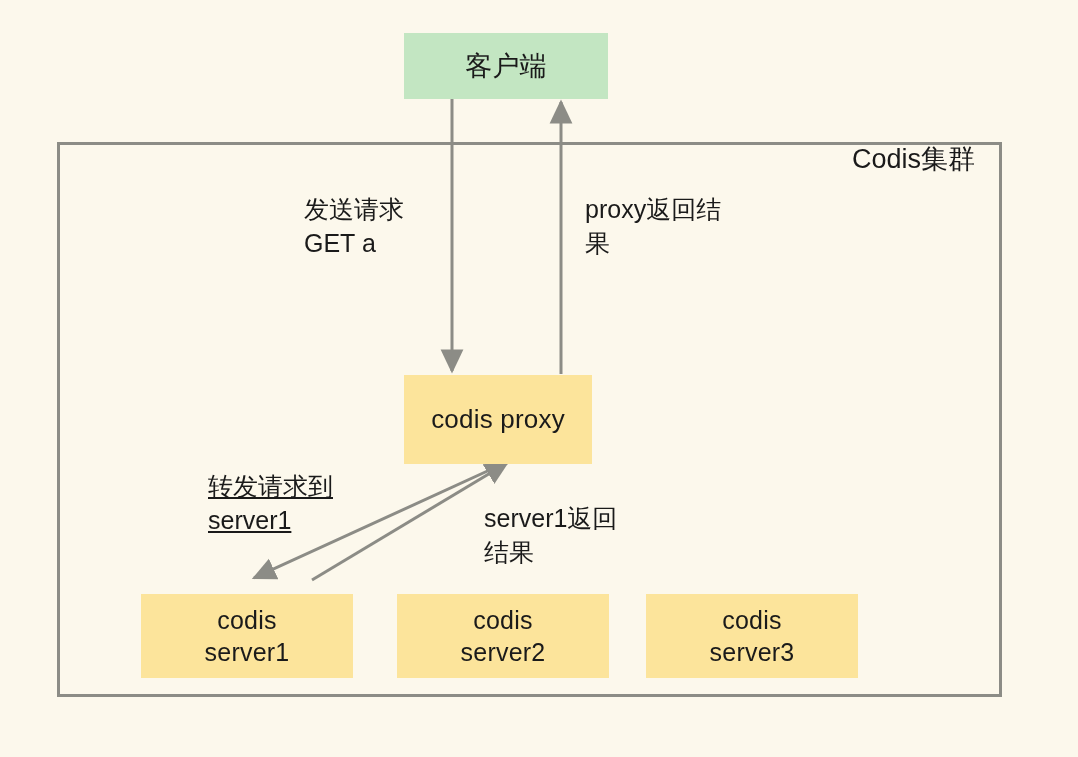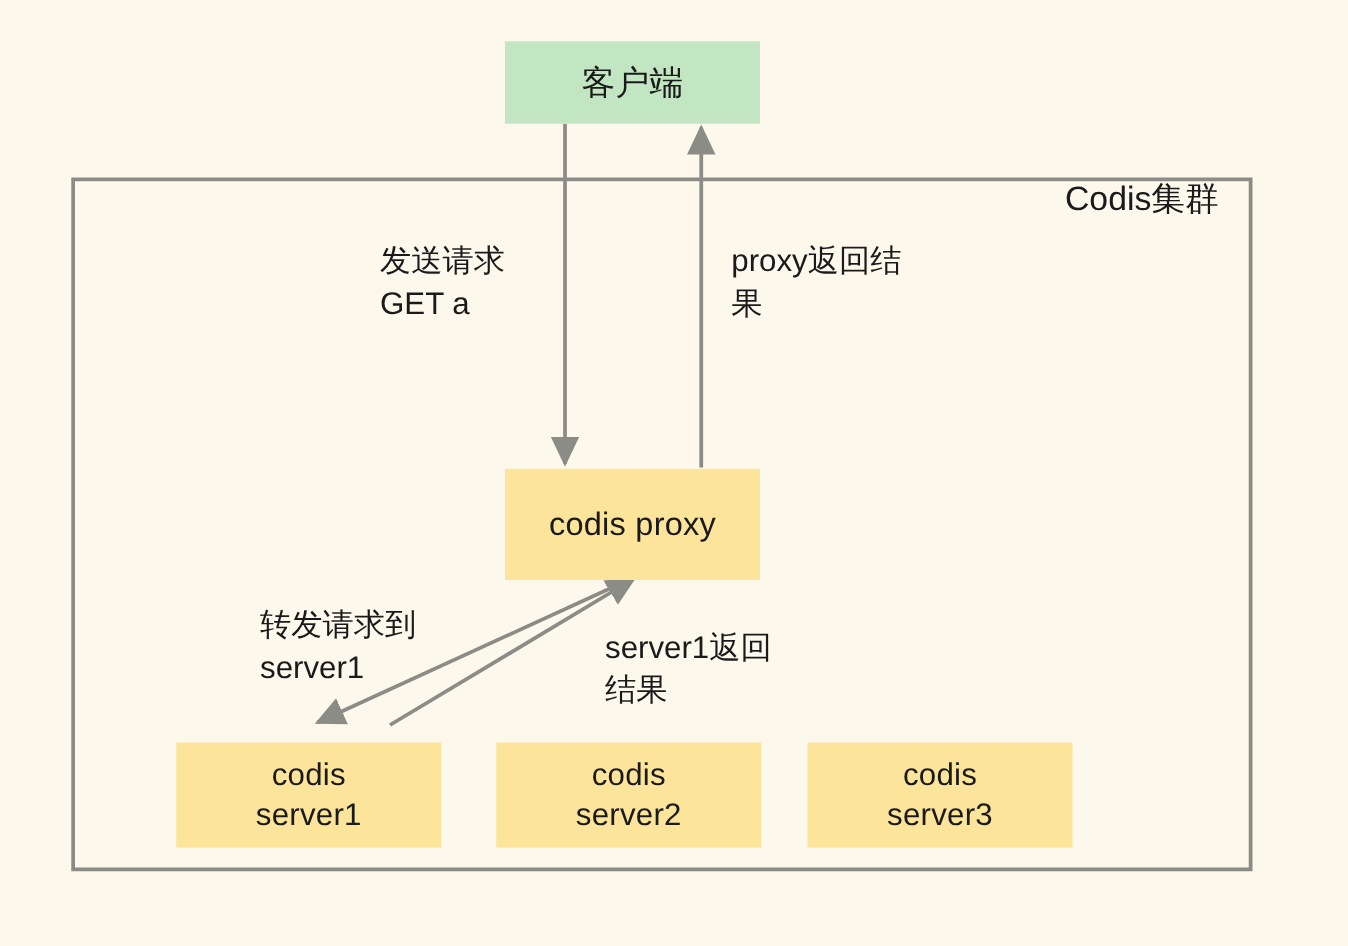--- a/index.html
+++ b/index.html
@@ -42,21 +42,21 @@
     left: 404px;
     top: 33px;
     width: 204px;
     height: 66px;
     background: #c3e6c2;
     font-size: 27px;
   }
   .node-proxy {
     left: 404px;
     top: 375px;
-    width: 204px;
+    width: 188px;
     height: 89px;
     background: #fce49b;
     font-size: 26px;
   }
   .node-server {
     top: 594px;
     width: 212px;
     height: 84px;
     background: #fce49b;
     font-size: 25px;
@@ -87,21 +87,21 @@
   }
   .edge-label {
     position: absolute;
     font-size: 25px;
     color: #1a1a1a;
     line-height: 1.34;
     white-space: pre-line;
   }
   .lbl-request   { left: 304px; top: 193px; width: 160px; }
   .lbl-proxy-ret { left: 585px; top: 193px; width: 175px; }
-  .lbl-forward   { left: 208px; top: 484px; width: 175px; }
+  .lbl-forward   { left: 208px; top: 470px; width: 175px; text-decoration: underline; }
   .lbl-srv-ret   { left: 452px; top: 502px; width: 165px; margin-left: 32px; }
   .lbl-query     { left: 630px; top: 385px; width: 215px; }
 </style>
 </head>
 <body>
 
 <div id="canvas">
 
   <div class="cluster-box"></div>
 

